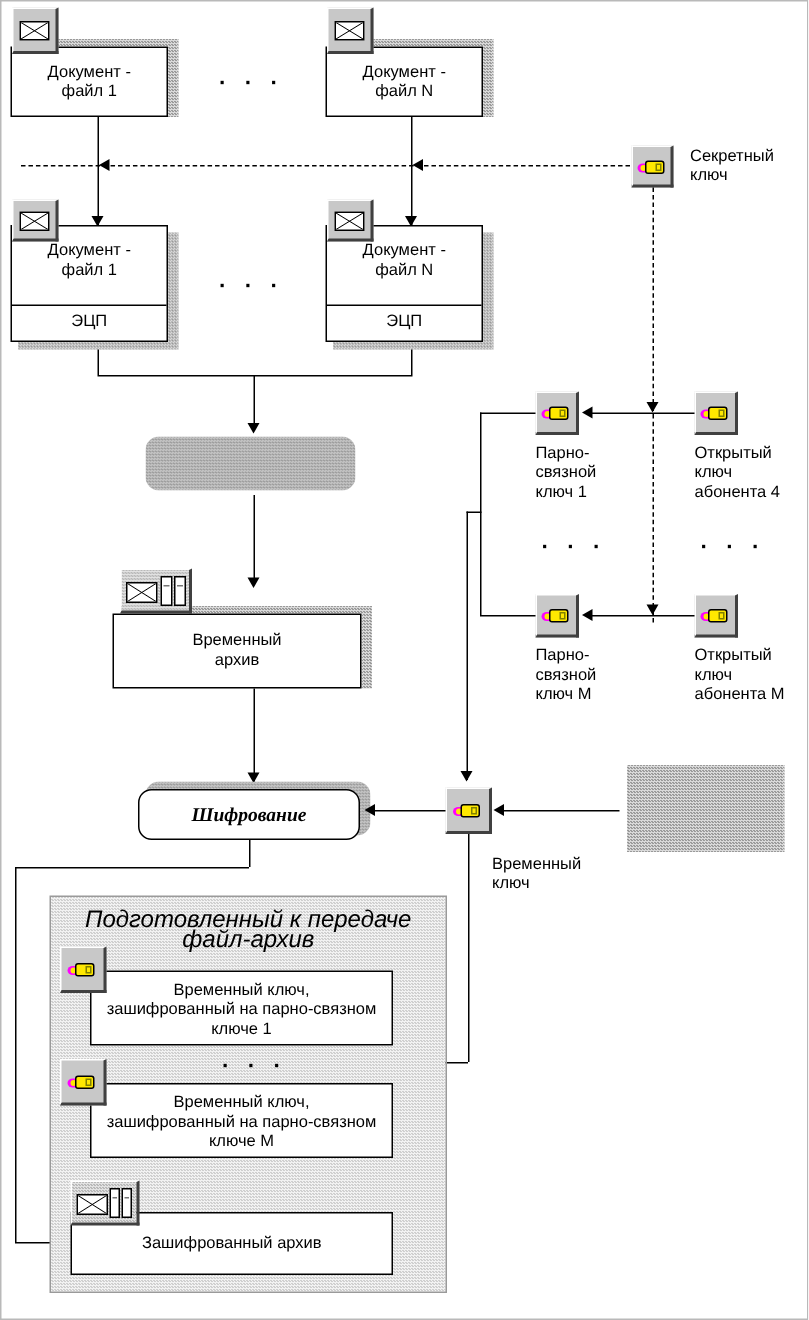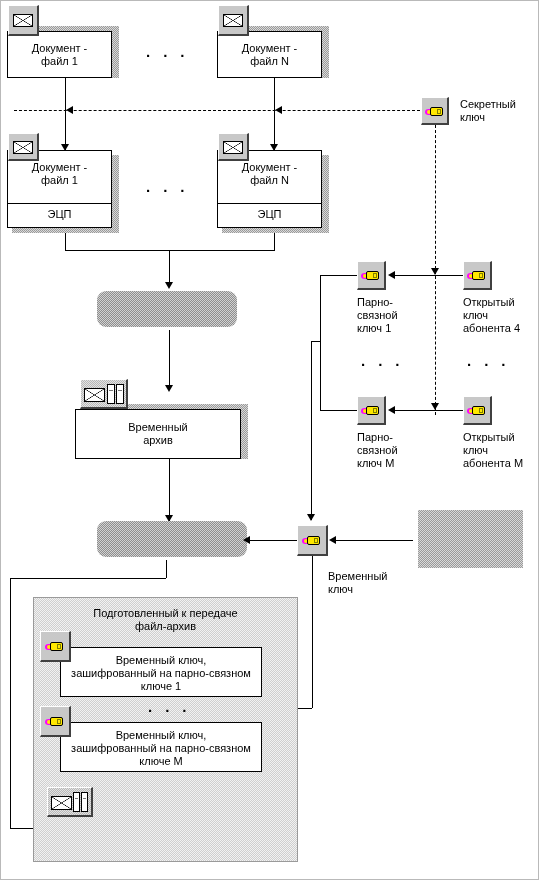--- a/index.html
+++ b/index.html
@@ -55,21 +55,21 @@
         font-family:"Liberation Serif","DejaVu Serif",serif;font-style:italic;font-weight:bold;font-size:13px;color:#000;}
   .procshadow{position:absolute;border-radius:9px;background:
       repeating-conic-gradient(#8e8e8e 0% 25%, #d2d2d2 0% 50%) 0 0/2px 2px;}
 
   
   .hatch{position:absolute;box-sizing:border-box;border:1px solid #9a9a9a;
      background:repeating-conic-gradient(#cfcfcf 0% 25%, #f2f2f2 0% 50%) 0 0/2px 2px;}
 
   .ellipsis{position:absolute;font-size:15px;letter-spacing:4px;color:#000;font-weight:bold;}
   .sidelabel{position:absolute;font-size:11px;line-height:13px;color:#000;}
-  .plain{position:absolute;font-size:11px;line-height:13px;color:#000;text-align:center;}
+  .plain{position:absolute;font-size:16px;line-height:13px;color:#000;text-align:center;font-style:italic;}
   .outerframe{position:absolute;border:1px solid #8a8a8a;box-sizing:border-box;background:#fff;}
 </style>
 </head>
 <body>
 
 <div id="canvas">
 
   <div class="outerframe" style="left:0;top:0;width:539px;height:880px;border-color:#b9b9b9;"></div>
 
   <div class="shadow" style="left:12px;top:26px;width:107px;height:52px;"></div>
@@ -247,20 +247,23 @@
   <div class="arr down" style="left:431px;top:403px;"></div>
 
   <div class="ln hln" style="left:320px;top:275px;width:37px;"></div>
   <div class="ln hln" style="left:320px;top:410px;width:37px;"></div>
   <div class="ln vln" style="left:320px;top:275px;height:135px;"></div>
   <div class="ln hln" style="left:311px;top:341px;width:10px;"></div>
   <div class="ln vln" style="left:311px;top:341px;height:179px;"></div>
   <div class="arr down" style="left:307px;top:514px;"></div>
 
   <div class="procshadow" style="left:97px;top:521px;width:150px;height:36px;"></div>
+  <div class="proc" style="left:92px;top:526px;width:148px;height:34px;">
+    <span>Шифрование</span>
+  </div>
 
   <div class="iconbox" style="left:297px;top:525px;width:31px;height:31px;">
     <div class="keyg" style="left:4px;top:8px;width:22px;height:13px;">
       <span class="tip"></span>
         <span class="body">
           <u></u>
         </span>
     </div>
   </div>
   <div class="sidelabel" style="left:328px;top:570px;width:70px;">
@@ -323,20 +326,23 @@
   </div>
   <div class="iconbox" style="left:40px;top:706px;width:31px;height:31px;">
     <div class="keyg" style="left:4px;top:8px;width:22px;height:13px;">
       <span class="tip"></span>
         <span class="body">
           <u></u>
         </span>
     </div>
   </div>
 
+  <div class="docbox" style="left:47px;top:808px;width:215px;height:42px;">
+    <div class="boxlabel" style="padding-top:14px;">Зашифрованный архив</div>
+  </div>
   <div class="iconbox flat" style="left:47px;top:787px;width:46px;height:30px;">
     <div class="env" style="left:3px;top:8px;width:21px;height:14px;"></div>
     <div class="strip" style="left:25px;top:4px;width:7px;height:20px;">
         <i></i>
       </div>
     <div class="strip" style="left:33px;top:4px;width:7px;height:20px;">
         <i></i>
       </div>
   </div>
 

